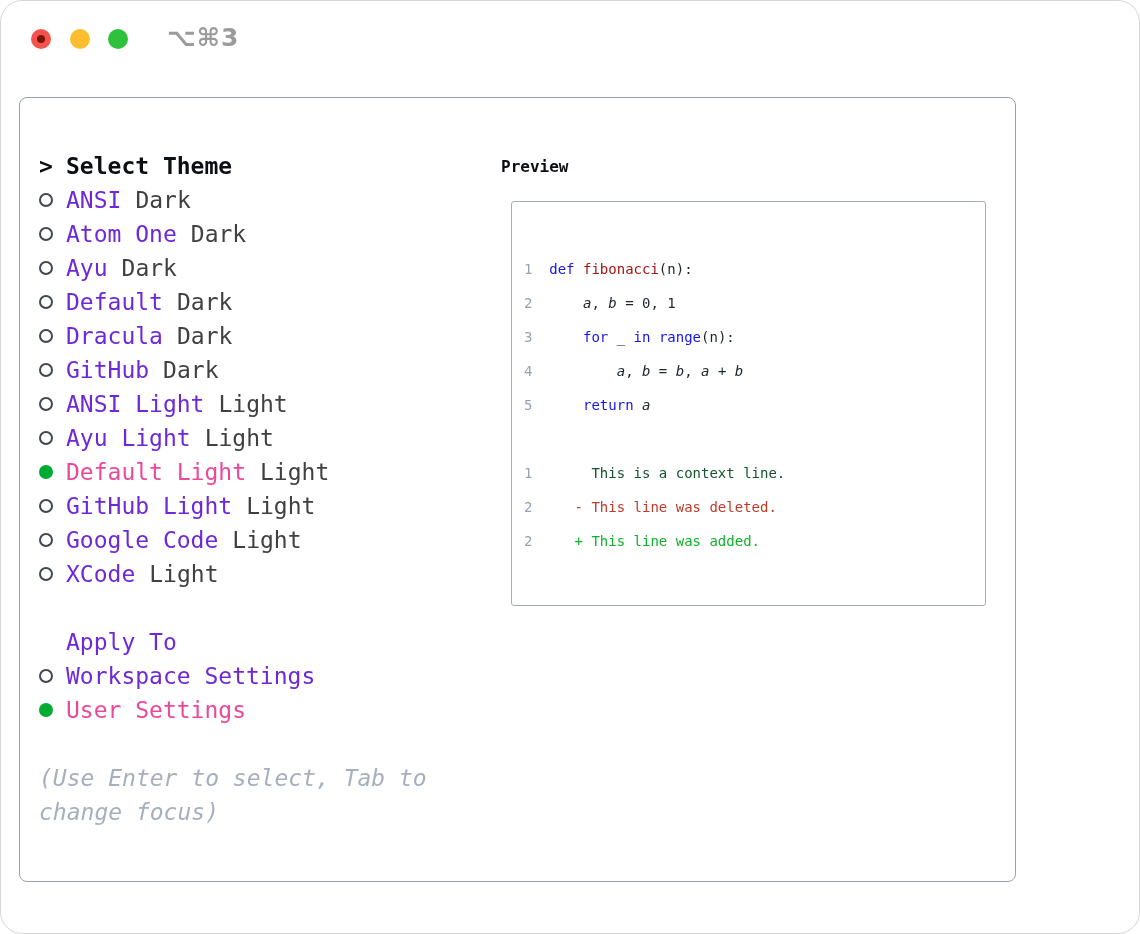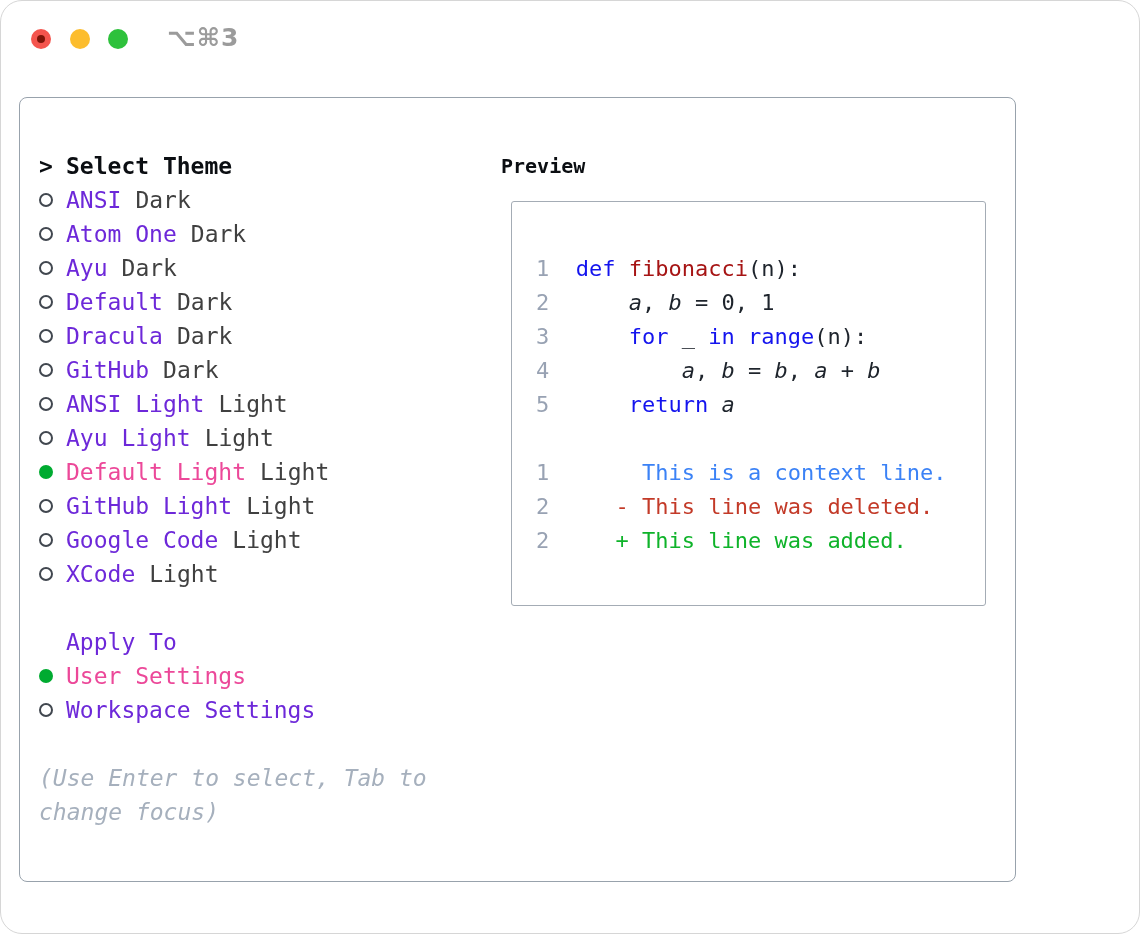--- a/index.html
+++ b/index.html
@@ -41,33 +41,33 @@
   .item-label.sel{color:#ec4899;}
   .badge{color:#404040;margin-left:14px;}
   .spacer{height:34px;}
   .help{
     width:432px;color:#a6b0bd;font-size:23px;line-height:34px;
     white-space:normal;word-break:normal;font-style:italic;
   }
   
   .preview-label{
     position:absolute;left:500px;top:148px;height:34px;display:flex;align-items:center;
-    font-size:20px;font-weight:bold;color:#0b0e12;
+    font-size:16px;font-weight:bold;color:#0b0e12;
   }
   .preview-box{
     position:absolute;left:510px;top:200px;width:475px;height:405px;
     border:1.5px solid #a4acb5;border-radius:3px;box-sizing:border-box;
     padding:50px 0 0 12px;overflow:hidden;
   }
-  .cl{height:34px;white-space:pre;font-size:22px;color:#1e242c;line-height:34px;margin-left:12px;}
+  .cl{height:34px;white-space:pre;font-size:14px;color:#1e242c;line-height:34px;}
   .ln{display:inline-block;width:1ch;padding-right:2ch;color:#98a2b3;}
   .kw{color:#1414ee;}
   .fn{color:#a61414;}
   .var{font-style:italic;}
-  .ctx{color:#3b82f6;}
+  .ctx{color:#14532d;}
   .del{color:#c33a28;}
   .add{color:#0fb32a;}
 </style>
 </head>
 <body>
 
 <div class="window">
 
   <span class="light red"></span>
   <span class="light yellow"></span>
@@ -156,29 +156,29 @@
     </div>
 
     <div class="spacer"></div>
 
     <div class="row">
       <span class="gutter"></span>
       <span class="item-label">Apply To</span>
     </div>
 
     <div class="row">
+      <span class="gutter"><span class="radio"></span></span>
+      <span class="item-label">Workspace Settings</span>
+    </div>
+
+    <div class="row">
       <span class="gutter"><span class="radio on"></span></span>
       <span class="item-label sel">User Settings</span>
     </div>
 
-    <div class="row">
-      <span class="gutter"><span class="radio"></span></span>
-      <span class="item-label">Workspace Settings</span>
-    </div>
-
     <div class="spacer"></div>
 
     <div class="help">(Use Enter to select, Tab to change focus)</div>
   </div>
 
   <div class="preview-label">Preview</div>
 
   <div class="preview-box">
 
     <div class="cl"><span class="ln">1</span><span class="kw">def</span><span> </span><span class="fn">fibonacci</span><span>(n):</span></div>

